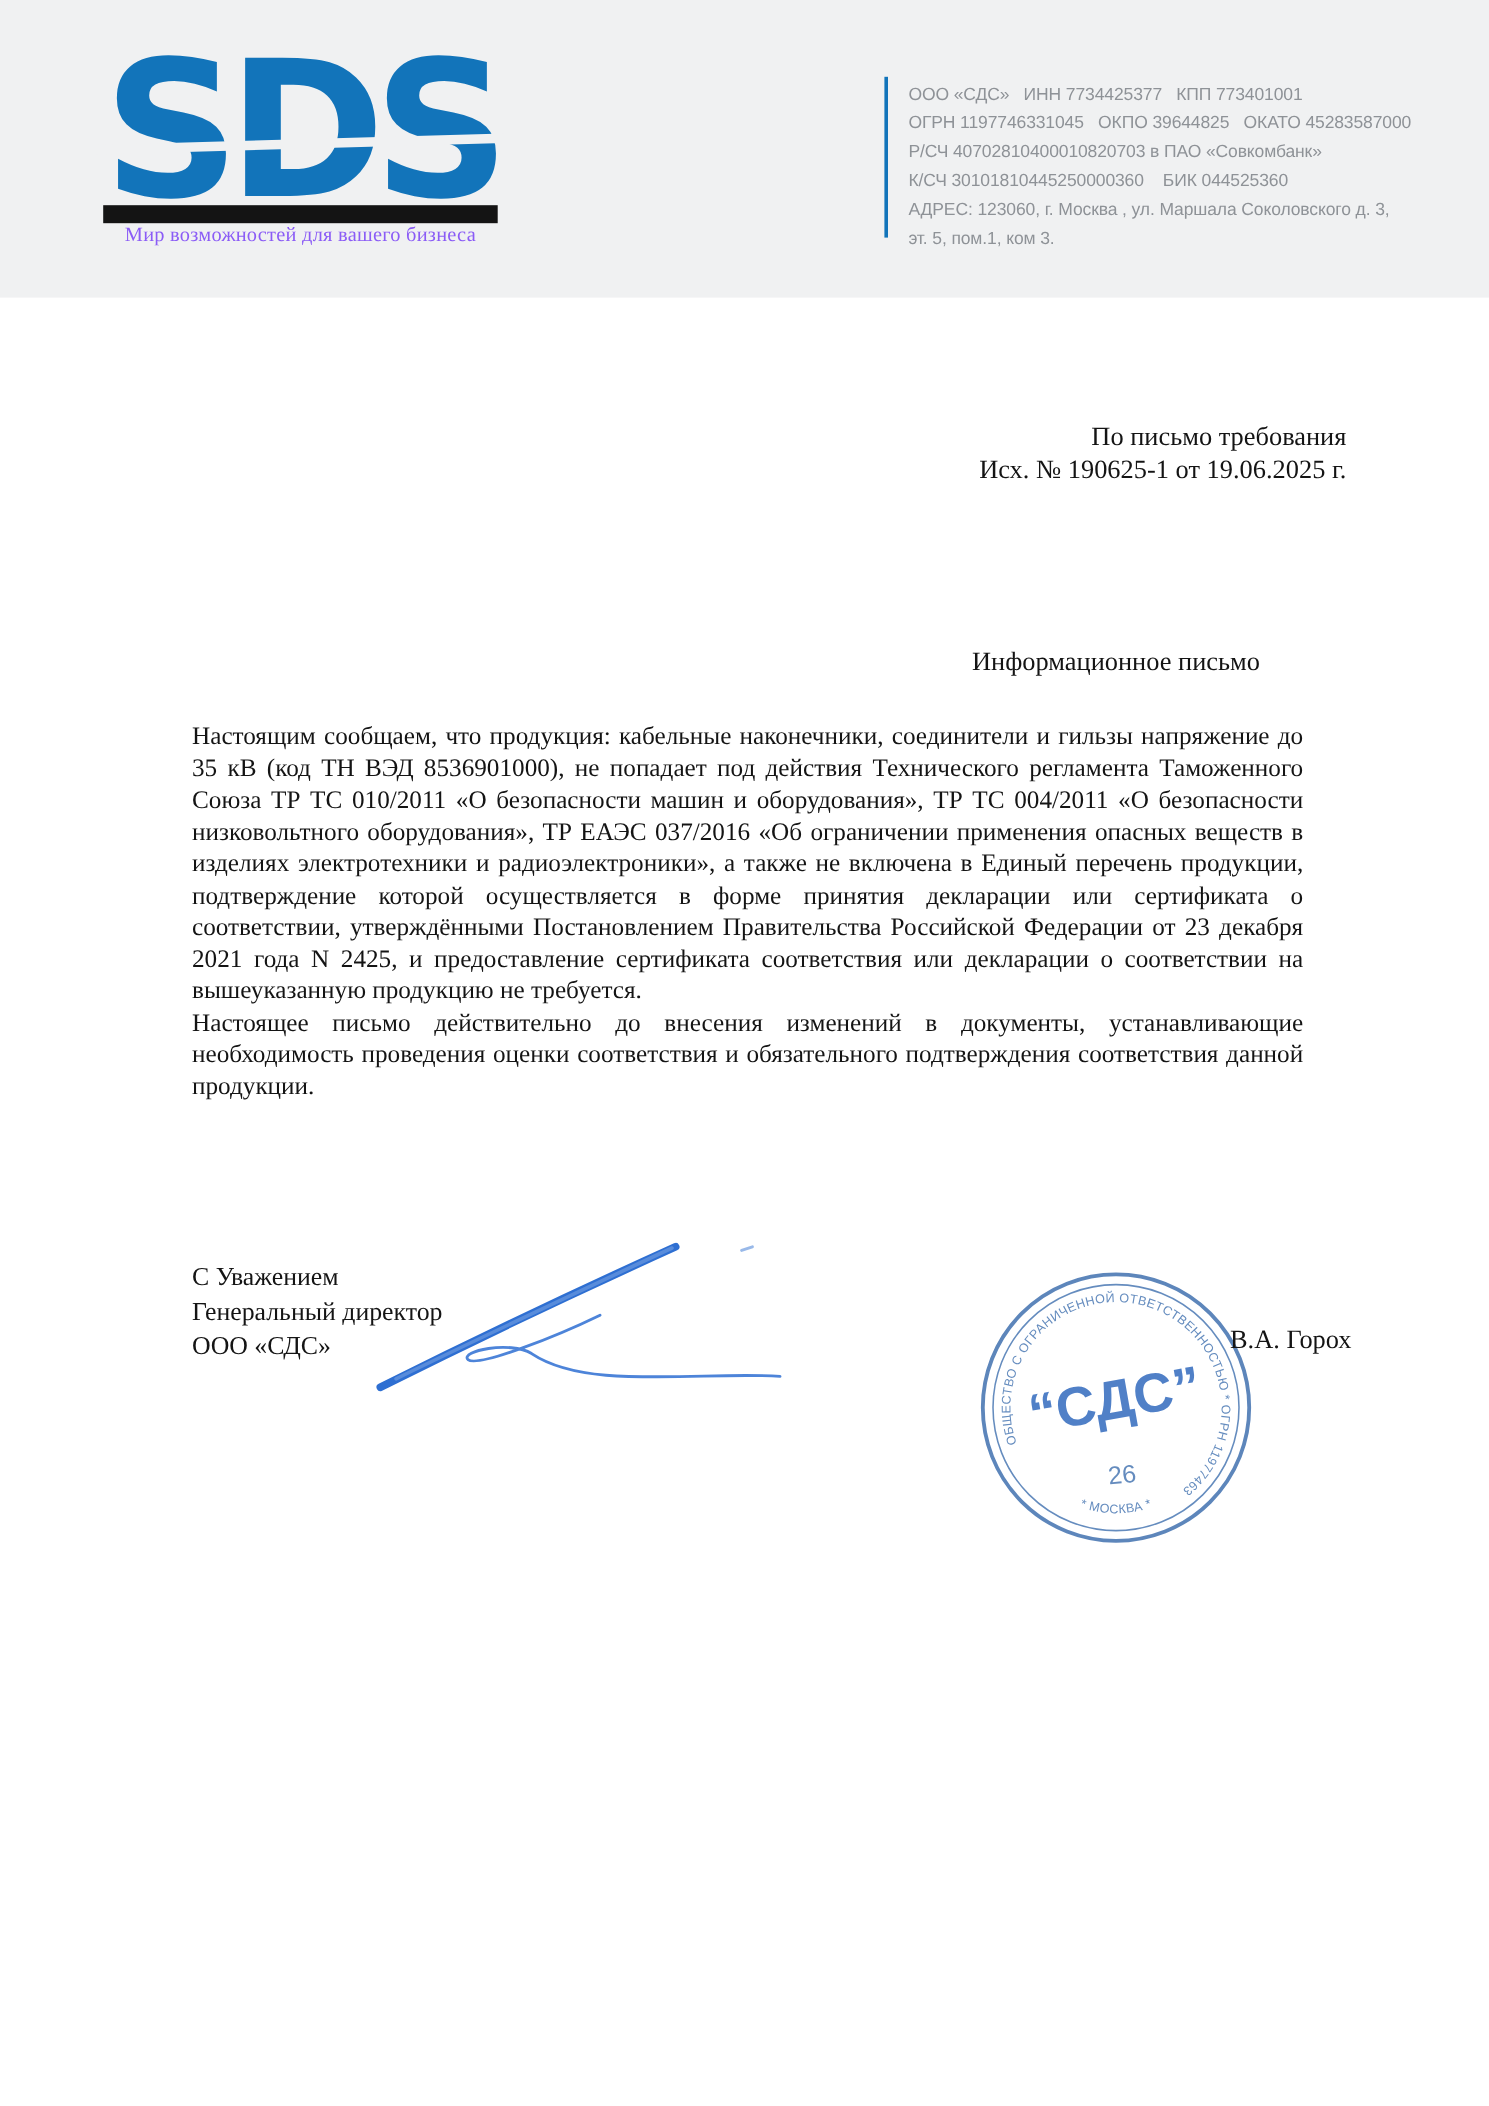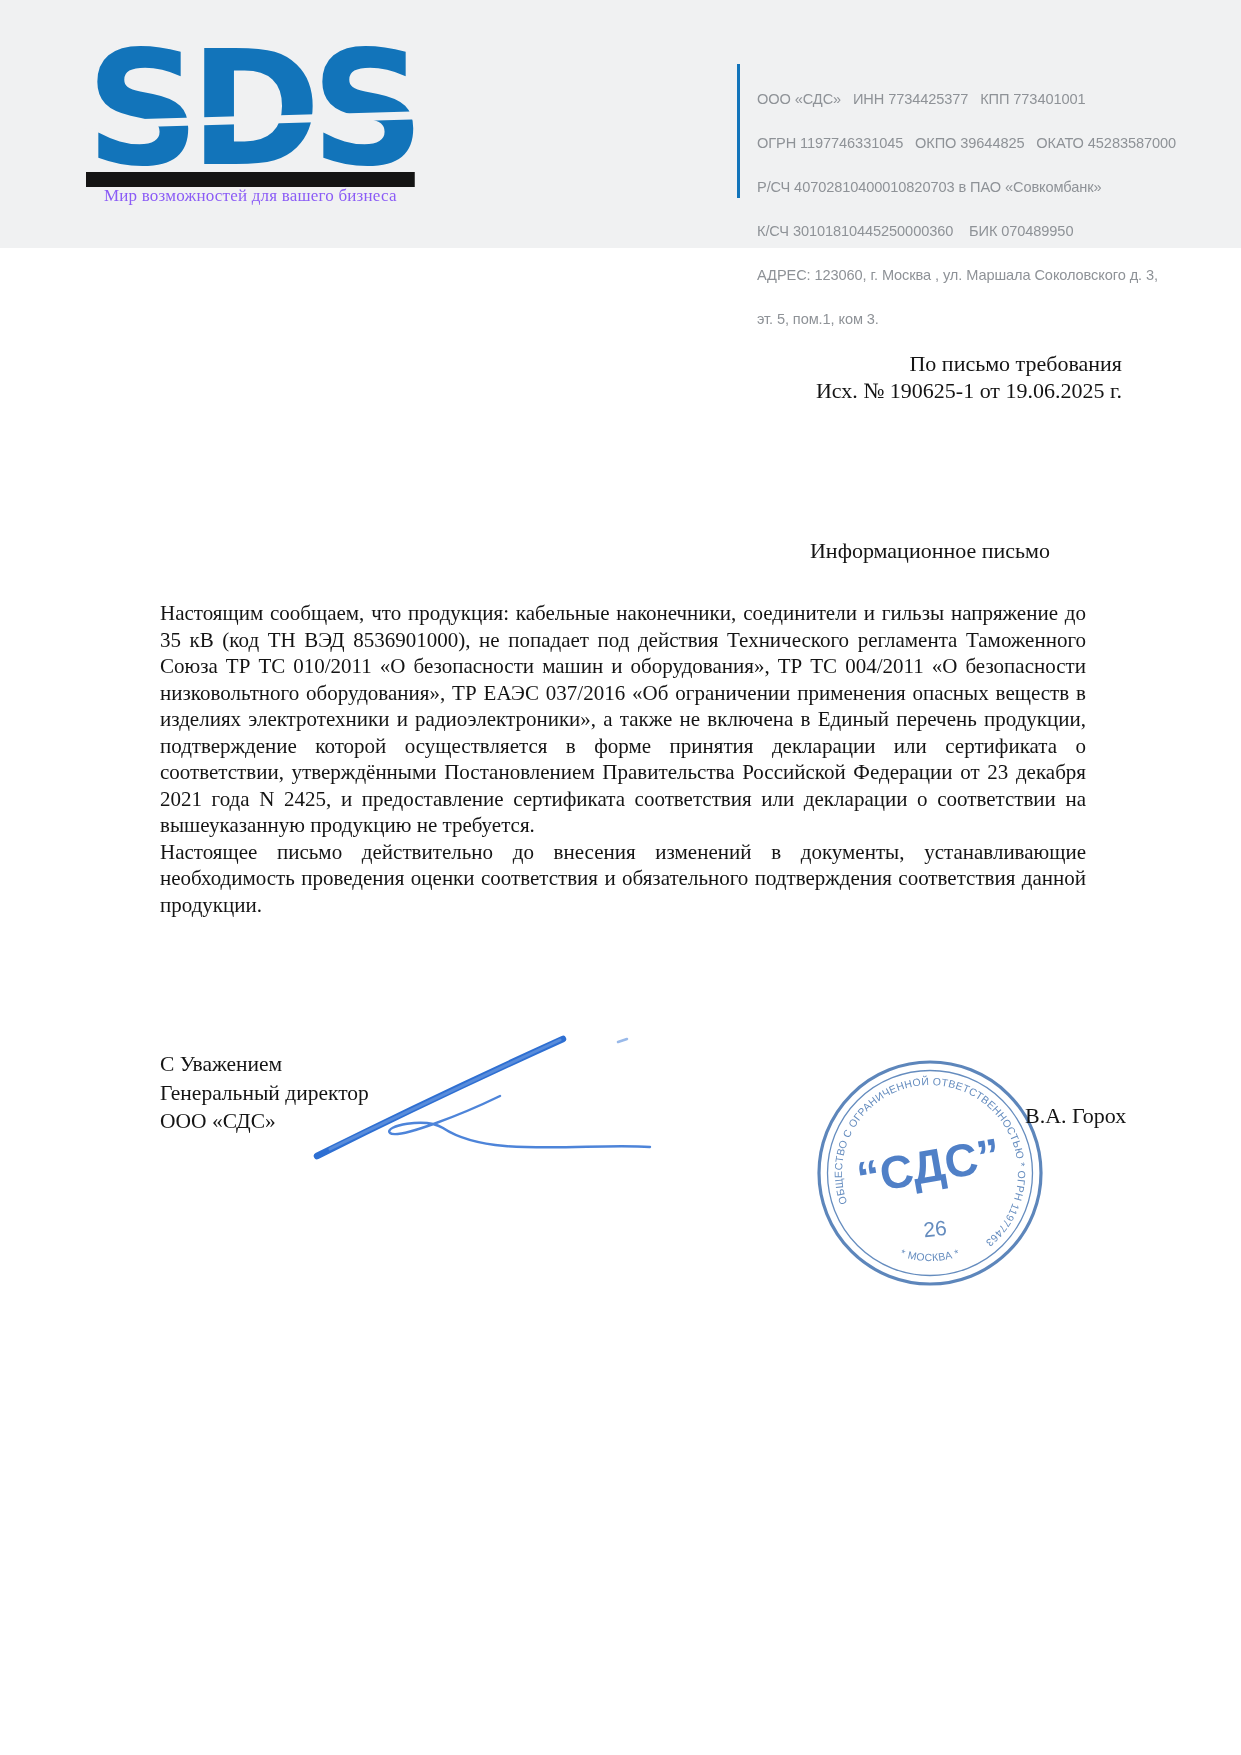--- a/index.html
+++ b/index.html
@@ -22,21 +22,21 @@
   .logo-tagline{
     position:absolute;left:104px;top:186px;
     font-family:Liberation Serif, serif;font-size:17px;color:#8b5cf6;letter-spacing:.2px;
   }
   .header-rule{position:absolute;left:737px;top:64px;width:3px;height:134px;background:#1274ba;}
   .company-details{
     position:absolute;left:757px;top:67px;
     font-family:"Liberation Sans", sans-serif;font-size:14.6px;line-height:24px;
     color:#8e9297;letter-spacing:-.1px;
   }
-  .company-details .dline{white-space:pre;margin-top:20px;}
+  .company-details .dline{white-space:pre;}
   
   .reference{
     position:absolute;right:119px;top:351px;text-align:right;
     font-size:22px;line-height:26.5px;
   }
   
   .letter-title{position:absolute;left:160px;top:538px;width:890px;text-align:right;font-size:22px;}
   .letter-body{
     position:absolute;left:160px;top:600px;width:926px;
     font-size:21px;line-height:26.5px;text-align:justify;
@@ -67,21 +67,21 @@
     <div class="logo">
       <div class="logo-text">SDS</div>
       <div class="logo-slash"></div>
     </div>
     <div class="logo-tagline">Мир возможностей для вашего бизнеса</div>
     <div class="header-rule"></div>
     <div class="company-details">
       <div class="dline">ООО «СДС»   ИНН 7734425377   КПП 773401001</div>
       <div class="dline">ОГРН 1197746331045   ОКПО 39644825   ОКАТО 45283587000</div>
       <div class="dline">Р/СЧ 40702810400010820703 в ПАО «Совкомбанк»</div>
-      <div class="dline">К/СЧ 30101810445250000360    БИК 070489950</div>
+      <div class="dline">К/СЧ 30101810445250000360    БИК 044525360</div>
       <div class="dline">АДРЕС: 123060, г. Москва , ул. Маршала Соколовского д. 3,</div>
       <div class="dline">эт. 5, пом.1, ком 3.</div>
     </div>
   </div>
 
   <div class="reference">
     <div>По письмо требования</div>
     <div>Исх. № 190625-1 от 19.06.2025 г.</div>
   </div>
 

